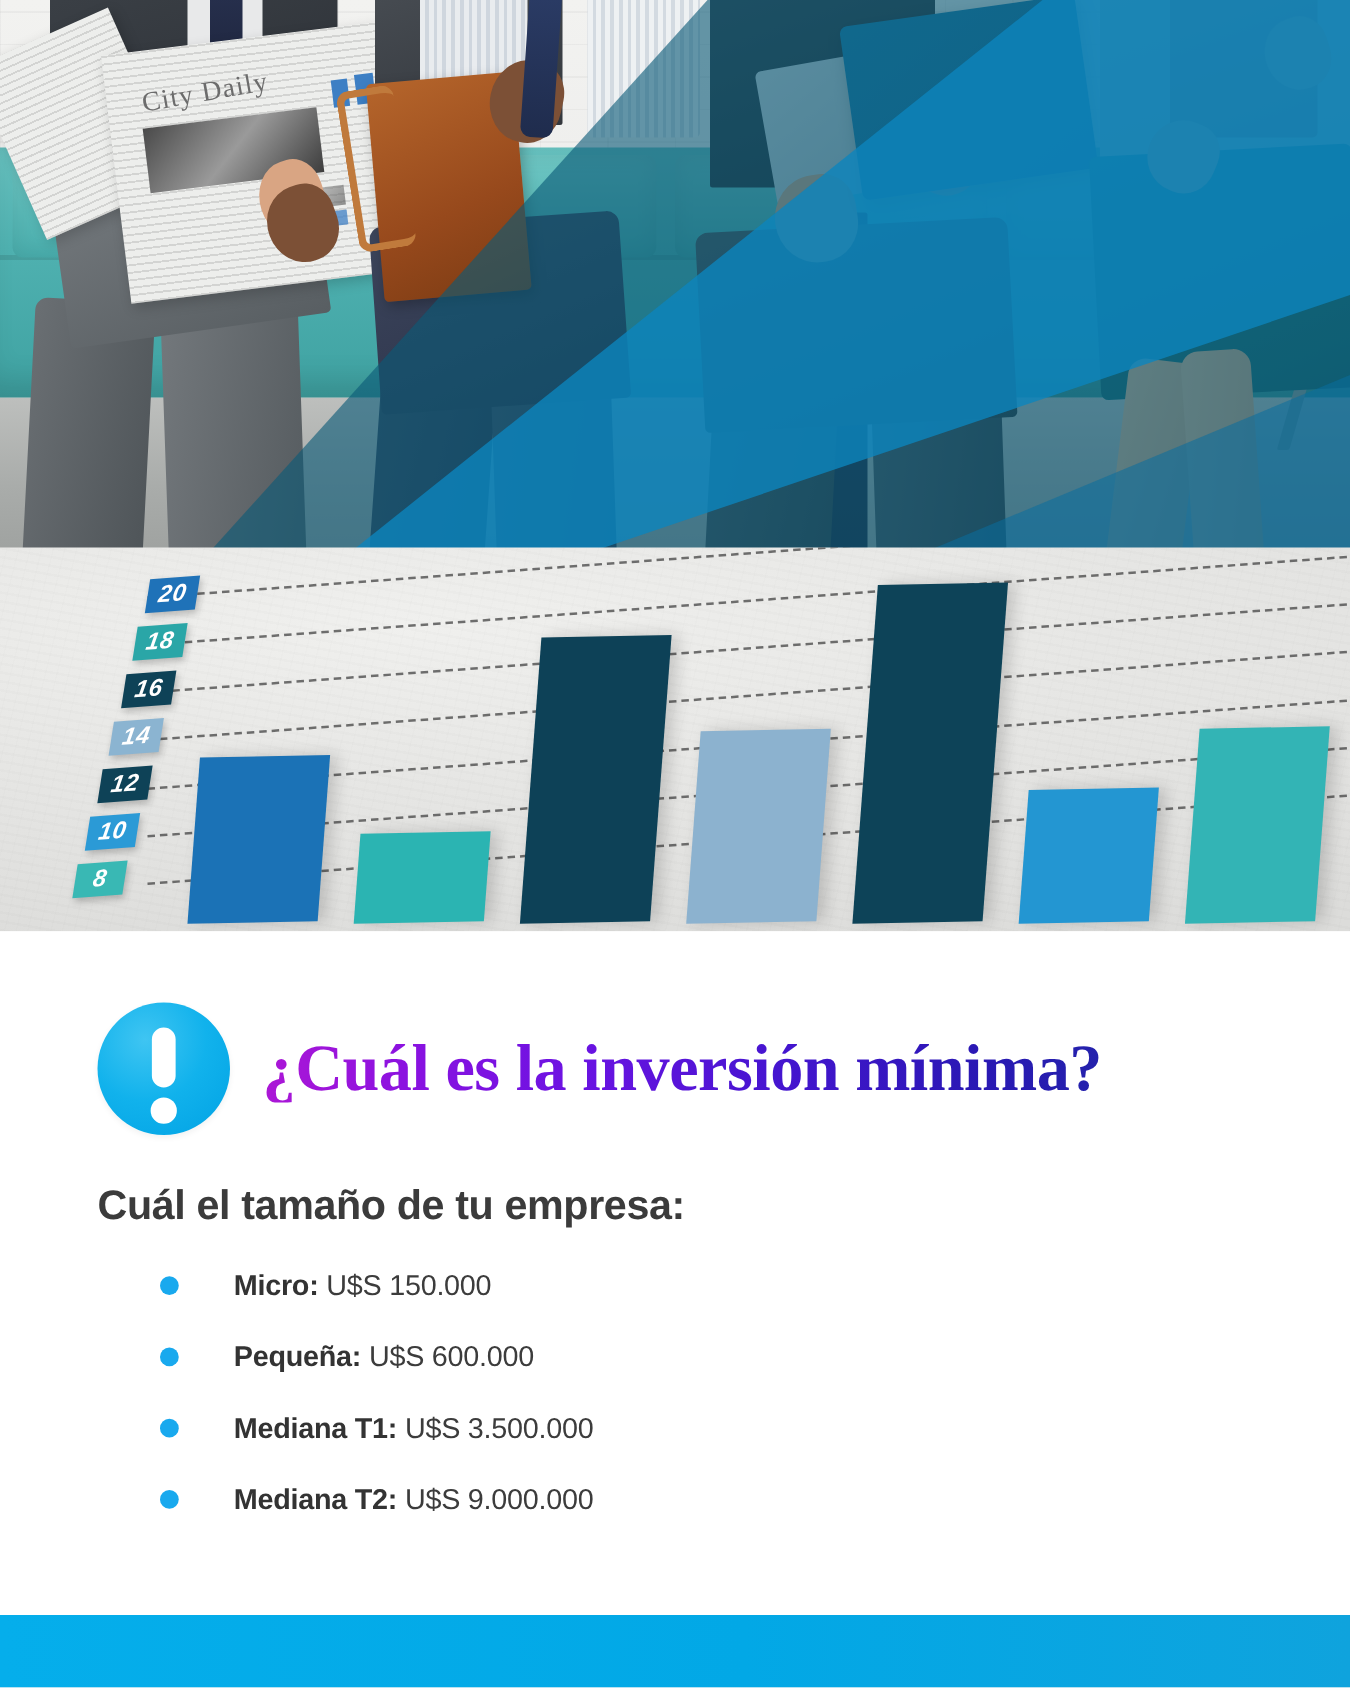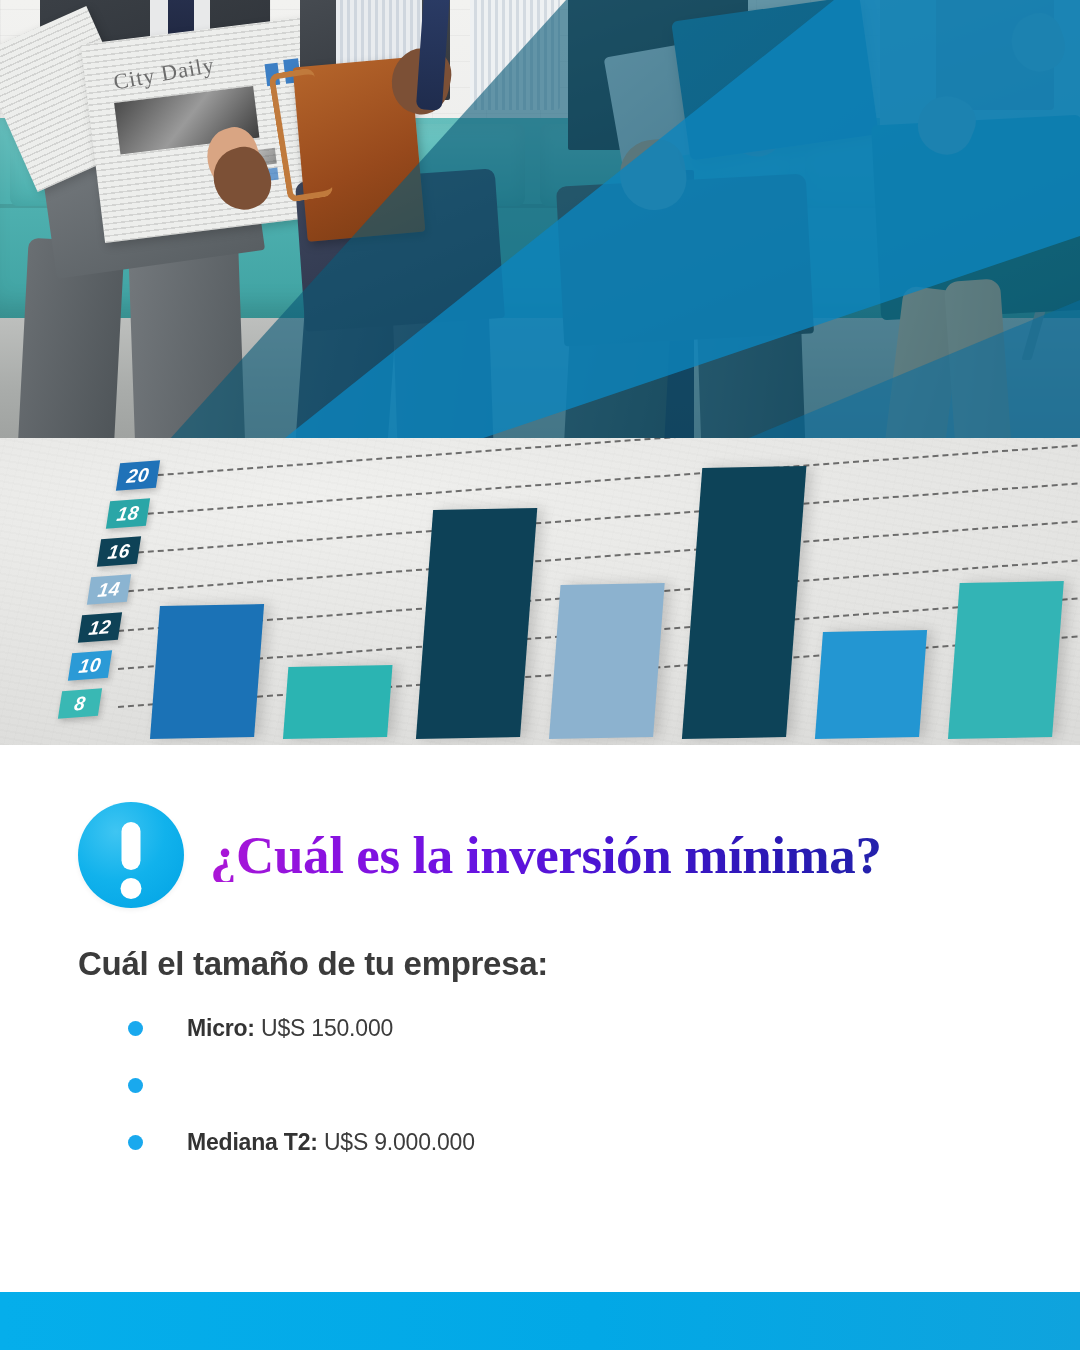--- a/index.html
+++ b/index.html
@@ -259,20 +259,25 @@
 
   <div class="subhead">Cuál el tamaño de tu empresa:</div>
 
   <ul class="bullets" id="bullets">
       <li>
         <span class="dot" style="background: rgb(25, 169, 238);"></span>
         <span class="li-text"><b>Micro:</b> U$S 150.000</span>
       </li>
       <li>
         <span class="dot" style="background: rgb(25, 169, 238);"></span>
+        <span class="li-text"><b>Pequeña:</b> U$S 600.000</span>
+      </li>
+      <li>
+        <span class="dot" style="background: rgb(25, 169, 238);"></span>
+        <span class="li-text"><b>Mediana T1:</b> U$S 3.500.000</span>
       </li>
       <li>
         <span class="dot" style="background: rgb(25, 169, 238);"></span>
         <span class="li-text"><b>Mediana T2:</b> U$S 9.000.000</span>
       </li>
     </ul>
 </div>
 
 <div class="footer-bar"></div>
 

